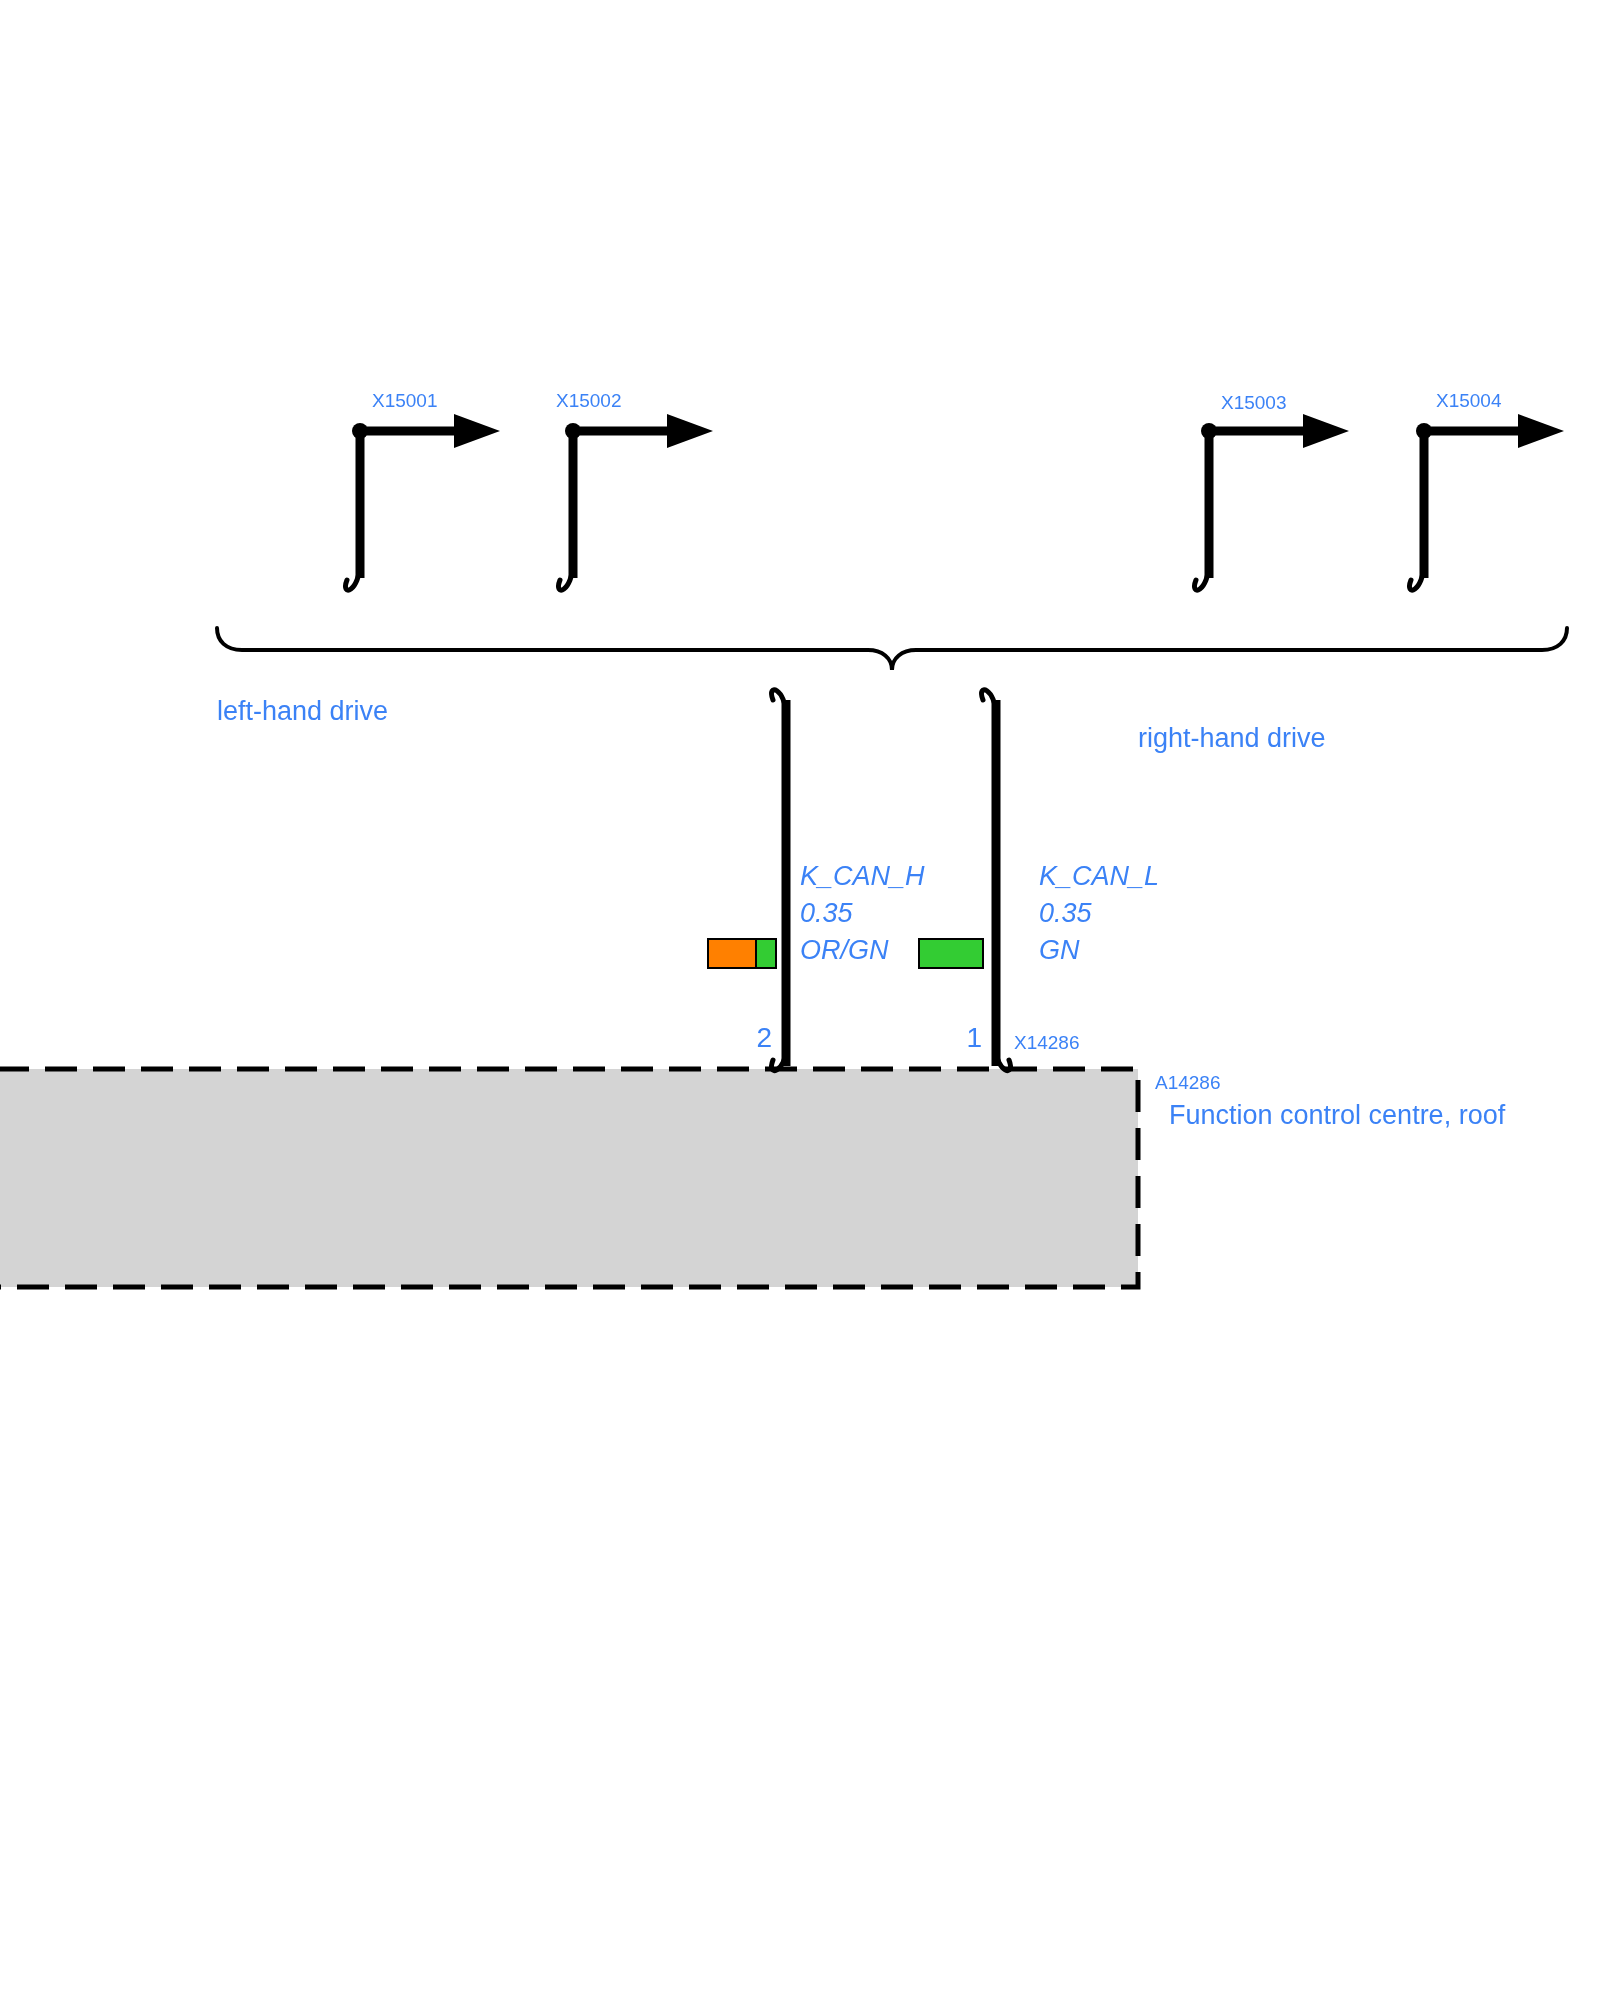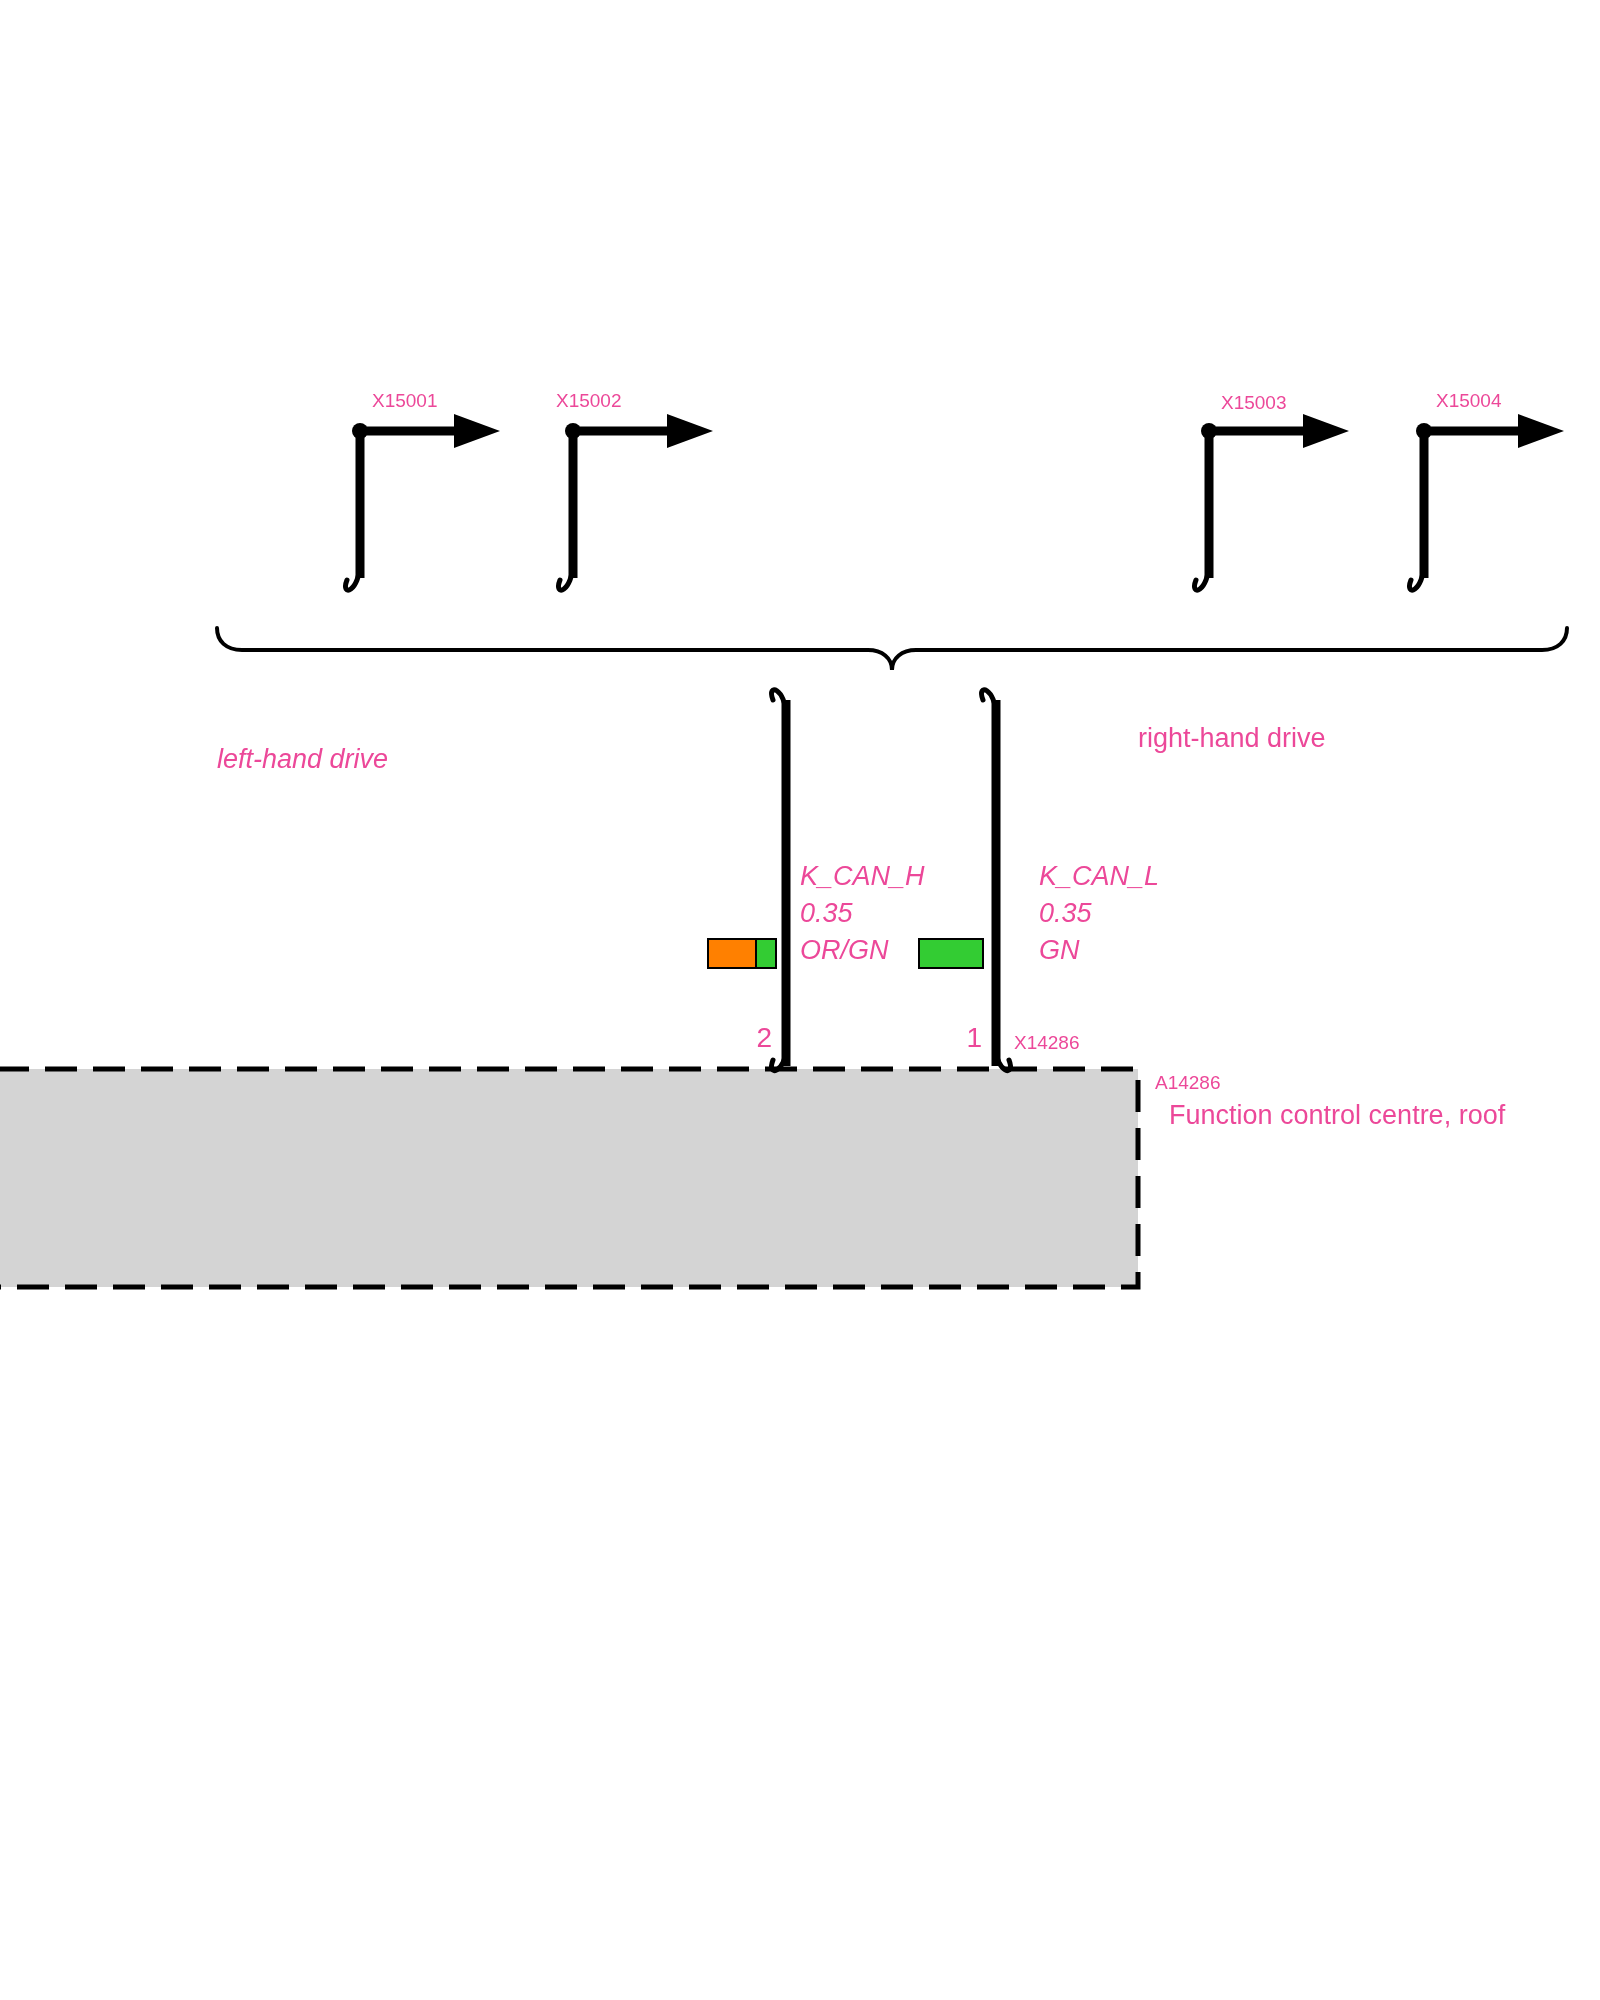--- a/index.html
+++ b/index.html
@@ -3,21 +3,21 @@
 <meta charset="utf-8">
 <style>
   html, body { margin: 0; padding: 0; background: #fff; }
   .stage {
     position: relative;
     width: 1600px;
     height: 2000px;
     background: #ffffff;
     overflow: hidden;
     font-family: "Liberation Sans", sans-serif;
-    color: #ec4899;
+    color: #3b82f6;
   }
   .layer {
     position: absolute;
     left: 0; top: 0;
     width: 1600px;
     height: 2000px;
   }
   .txt { position: absolute; white-space: nowrap; }
   .t-sm  { font-size: 19px; }
   .t-md  { font-size: 27px; }
@@ -90,21 +90,21 @@
       <path d="M 996 716 C 996 688 976 682 983 700" fill="none" stroke-width="5" stroke-linecap="round"></path>
       <path d="M 996 1048 C 996 1072 1016 1078 1009 1060" fill="none" stroke-width="5" stroke-linecap="round"></path>
     </g>
   </svg>
 
   <div class="txt t-sm" style="left:372px; top:390px;">X15001</div>
   <div class="txt t-sm" style="left:556px; top:390px;">X15002</div>
   <div class="txt t-sm" style="left:1221px; top:392px;">X15003</div>
   <div class="txt t-sm" style="left:1436px; top:390px;">X15004</div>
 
-  <div class="txt t-md" style="left:217px; top:744px;font-style:italic;">left-hand drive</div>
+  <div class="txt t-md" style="left:217px; top:696px;">left-hand drive</div>
   <div class="txt t-md" style="left:1138px; top:723px;">right-hand drive</div>
 
   <div class="wire-label-block" style="left:800px; top:858px;">
     <div>K_CAN_H</div>
     <div>0.35</div>
     <div>OR/GN</div>
   </div>
 
   <div class="wire-label-block" style="left:1039px; top:858px;">
     <div>K_CAN_L</div>

